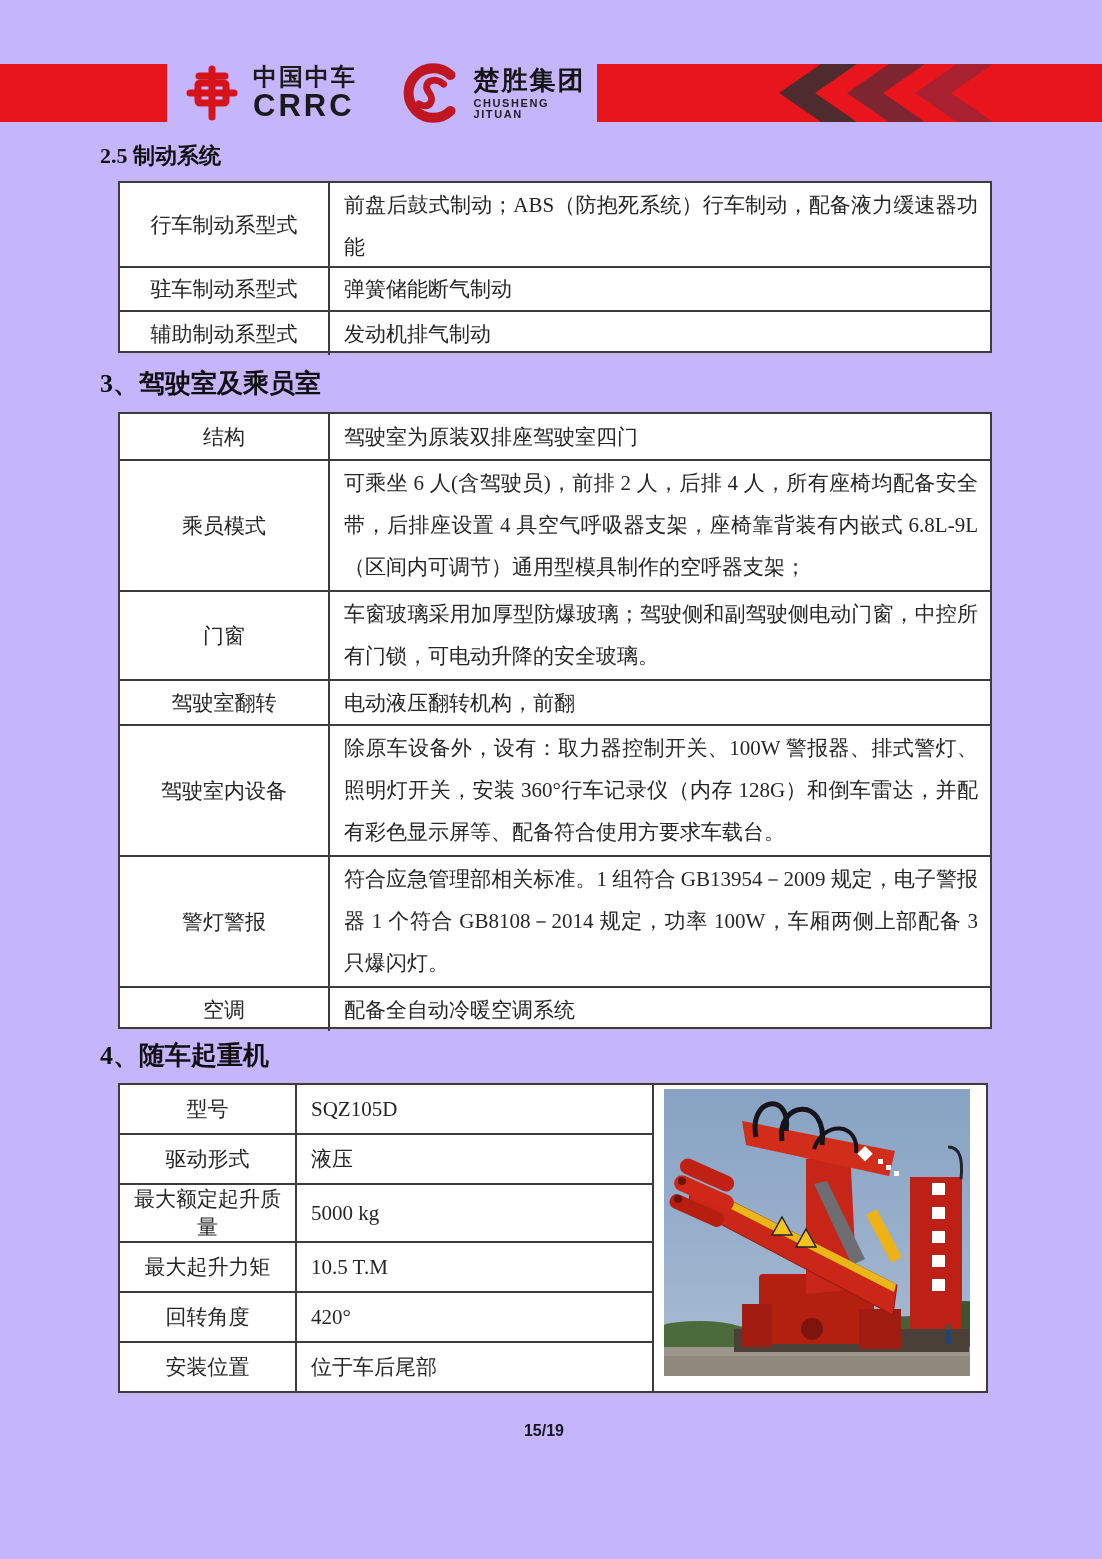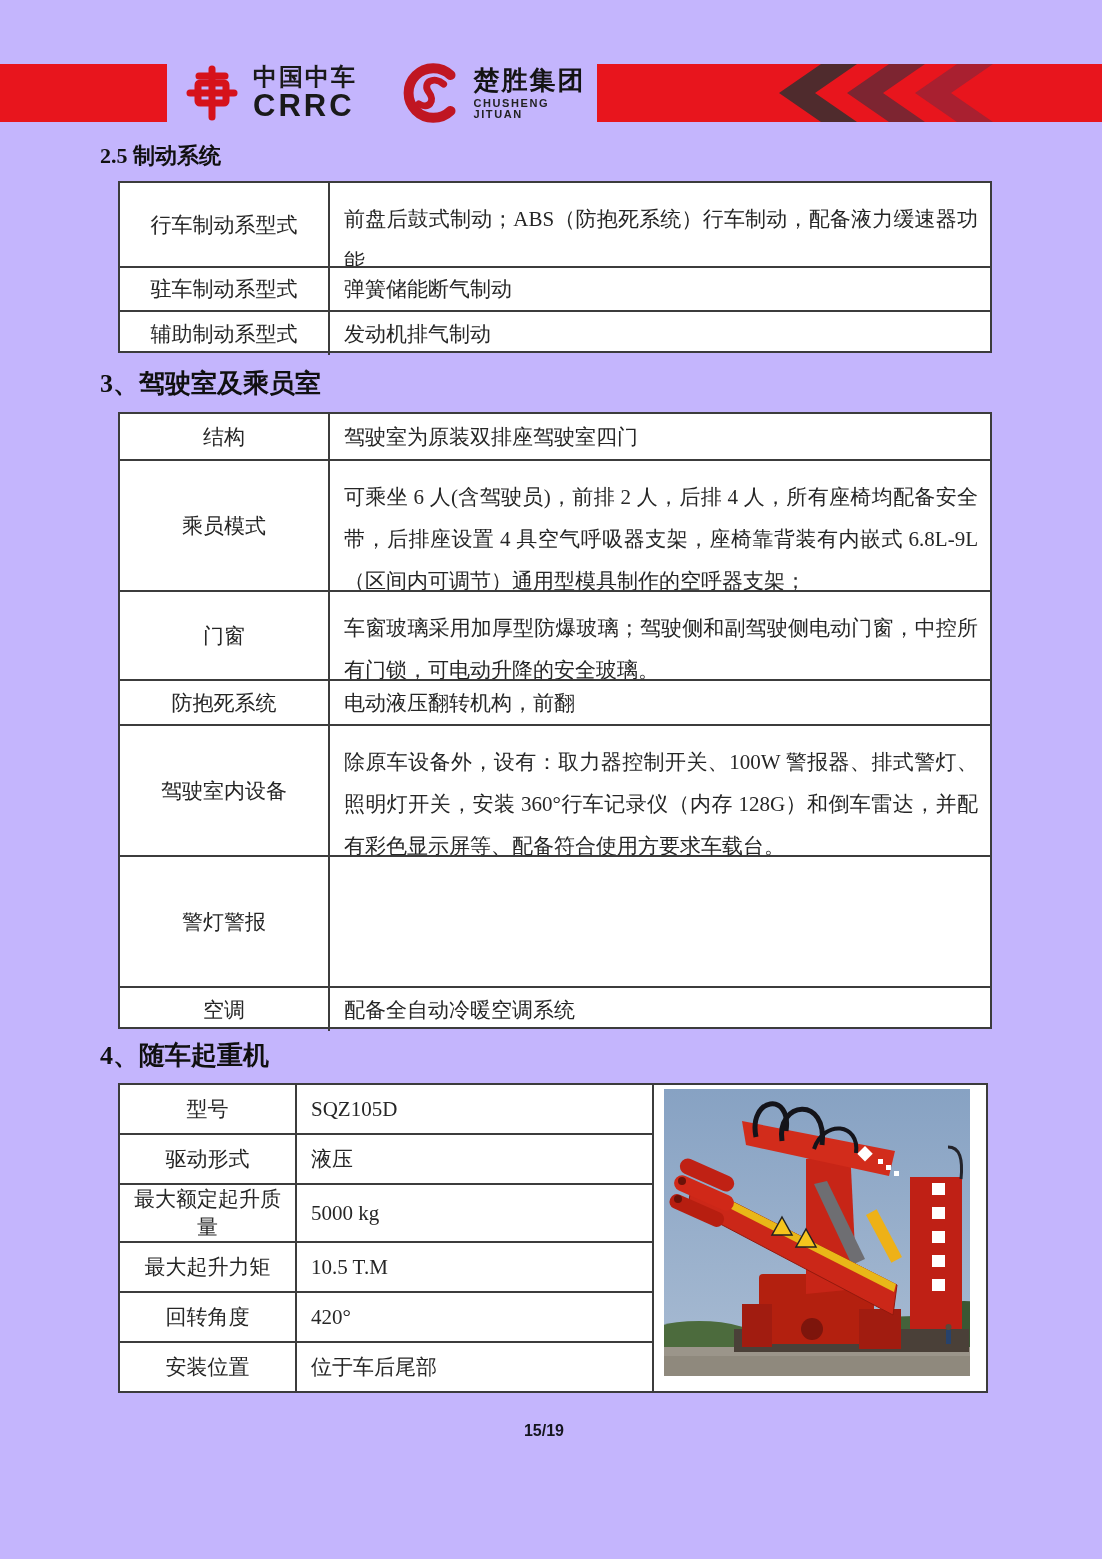--- a/index.html
+++ b/index.html
@@ -29,21 +29,21 @@
 
   
   .tbl{position:absolute;left:118px;width:874px;border:2px solid #3c3c3c;box-sizing:border-box;background:#fff;}
   #tbl-brake{top:181px;height:172px;}
   #tbl-cab{top:412px;height:617px;}
   .tr{display:flex;box-sizing:border-box;border-top:2px solid #3c3c3c;}
   .tr:first-child{border-top:none;}
   .td{box-sizing:border-box;font-size:21px;color:#262626;}
   .label{width:210px;border-right:2px solid #3c3c3c;display:flex;align-items:center;justify-content:center;text-align:center;padding:0 4px;}
   .value{flex:1;padding:0 12px 0 14px;display:flex;align-items:center;}
-  .value.ml{display:block;line-height:42px;text-align:justify;text-justify:inter-ideograph;padding-top:15px;overflow:hidden;}
+  .value.ml{display:block;line-height:42px;text-align:justify;text-justify:inter-ideograph;padding-top:1px;overflow:hidden;}
   .rh45{height:45px;} .rh44{height:44px;} .rh83{height:83px;} .rh89{height:89px;} .rh131{height:131px;}
 
   
   #tbl-crane{position:absolute;left:118px;top:1083px;width:870px;height:310px;border:2px solid #3c3c3c;
              box-sizing:border-box;display:flex;background:#fff;}
   #t3-left{width:534px;border-right:2px solid #3c3c3c;box-sizing:border-box;display:flex;flex-direction:column;}
   #t3-left .tr{flex:1;}
   #t3-left .label{width:177px;}
   #t3-img{flex:1;position:relative;}
   #crane-photo{position:absolute;left:10px;top:4px;width:306px;height:287px;display:block;}
@@ -119,29 +119,30 @@
     </div>
     <div class="tr rh131">
       <div class="td label">乘员模式</div>
       <div class="td value ml">可乘坐 6 人(含驾驶员)，前排 2 人，后排 4 人，所有座椅均配备安全带，后排座设置 4 具空气呼吸器支架，座椅靠背装有内嵌式 6.8L-9L（区间内可调节）通用型模具制作的空呼器支架；</div>
     </div>
     <div class="tr rh89">
       <div class="td label">门窗</div>
       <div class="td value ml">车窗玻璃采用加厚型防爆玻璃；驾驶侧和副驾驶侧电动门窗，中控所有门锁，可电动升降的安全玻璃。</div>
     </div>
     <div class="tr rh45">
-      <div class="td label">防抱死系统</div>
+      <div class="td label">驾驶室翻转</div>
       <div class="td value">电动液压翻转机构，前翻</div>
     </div>
     <div class="tr rh131">
       <div class="td label">驾驶室内设备</div>
       <div class="td value ml">除原车设备外，设有：取力器控制开关、100W 警报器、排式警灯、照明灯开关，安装 360°行车记录仪（内存 128G）和倒车雷达，并配有彩色显示屏等、配备符合使用方要求车载台。</div>
     </div>
     <div class="tr rh131">
       <div class="td label">警灯警报</div>
+      <div class="td value ml">符合应急管理部相关标准。1 组符合 GB13954－2009 规定，电子警报器 1 个符合 GB8108－2014 规定，功率 100W，车厢两侧上部配备 3 只爆闪灯。</div>
     </div>
     <div class="tr rh45">
       <div class="td label">空调</div>
       <div class="td value">配备全自动冷暖空调系统</div>
     </div>
   </div>
 
   <div class="h-big" id="h-crane">4、随车起重机</div>
 
   <div id="tbl-crane">

